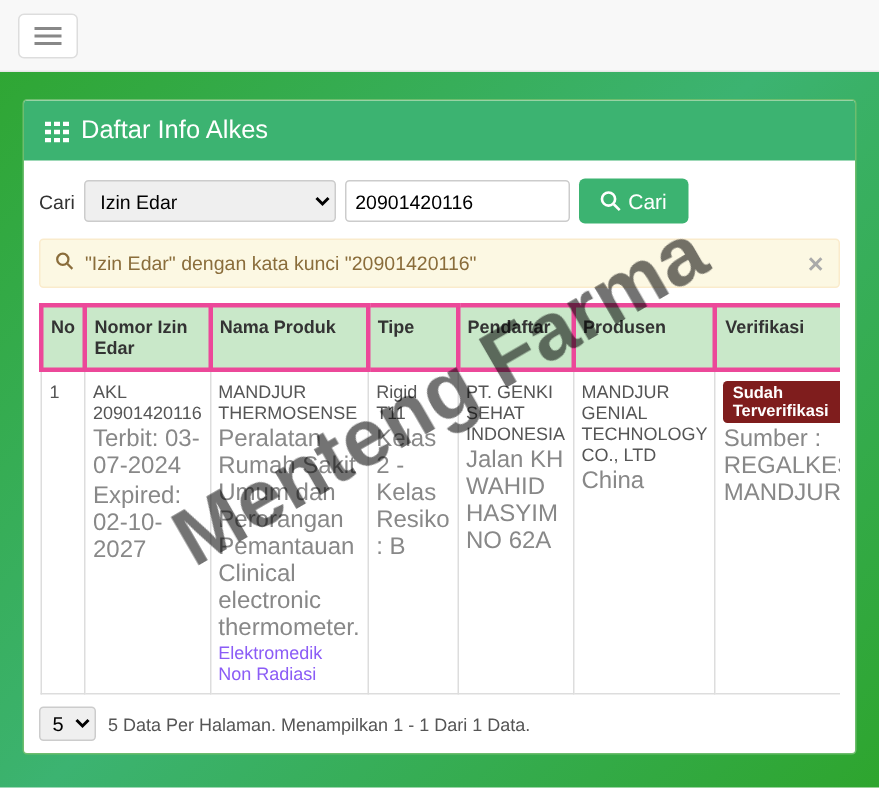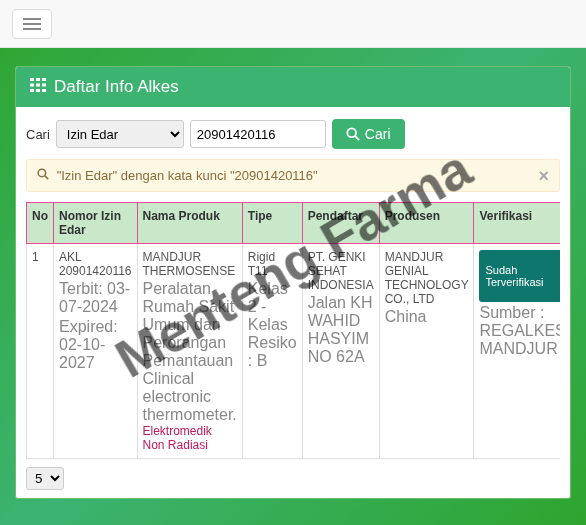--- a/index.html
+++ b/index.html
@@ -1,41 +1,41 @@
 <!DOCTYPE html>
 <html><head>
 <meta charset="utf-8">
 <style>
 * { box-sizing: border-box; margin: 0; padding: 0; }
 body { font-family: Arial, sans-serif; font-size: 13px; background: linear-gradient(135deg, #2ea52e 0%, #3cb371 50%, #2ea52e 100%); width: 586px; height: 525px; overflow: hidden; position: relative; }
 .topbar { background: #f8f8f8; border-bottom: 1px solid #e7e7e7; padding: 8px 12px; }
 .hamburger { display: inline-flex; flex-direction: column; gap: 3px; padding: 8px 10px; border: 1px solid #ddd; border-radius: 4px; cursor: pointer; background: #fff; }
 .hamburger span { width: 18px; height: 2px; background: #888; }
 .panel { margin: 18px 15px 10px; background: #fff; border: 1px solid #6ebd6e; border-radius: 3px; overflow: hidden; }
-.panel-header { background: #3cb371; color: #fff; padding: 10px 14px; display: flex; gap: 8px; font-size: 17px; }
+.panel-header { background: #3cb371; color: #fff; padding: 10px 14px; display: flex; align-items: center; gap: 8px; font-size: 17px; }
 .grid-icon { display: inline-block; width: 16px; height: 14px; }
 .grid-icon svg { width: 100%; height: 100%; }
 .panel-body { padding: 12px 10px 8px; }
 .search-row { display: flex; align-items: center; gap: 6px; justify-content: flex-start; margin-bottom: 10px; }
 .search-row label { font-size: 13px; color: #333; }
 .search-row select, .search-row input[type=text] { padding: 4px 6px; border: 1px solid #ccc; border-radius: 3px; font-size: 13px; height: 28px; }
-.search-row select { width: 128px; }
-.search-row input[type=text] { width: 136px; }
+.search-row select { width: 168px; }
+.search-row input[type=text] { width: 150px; }
 .btn-search { background: #3cb371; color: #fff; border: none; padding: 5px 14px; border-radius: 4px; display: flex; align-items: center; gap: 5px; cursor: pointer; font-size: 14px; height: 30px; }
 .btn-search svg { width: 14px; height: 14px; }
 .alert { background: #fcf8e3; border: 1px solid #faebcc; color: #8a6d3b; padding: 8px 30px 8px 10px; border-radius: 3px; position: relative; margin-bottom: 10px; font-size: 13px; }
 .alert .close { position: absolute; right: 10px; top: 6px; font-size: 18px; color: #aaa; cursor: pointer; font-weight: bold; }
 .alert .loupe { margin-right: 4px; }
 .table-wrap { overflow-x: auto; }
 table { width: 100%; border-collapse: collapse; font-size: 12px; }
-th { background: #c9e8c9; border: 1px solid #ec4899; padding: 6px 5px; text-align: left; color: #333; font-weight: bold; vertical-align: top; }
+th { background: #c9e8c9; border: 3px solid #ec4899; padding: 6px 5px; text-align: left; color: #333; font-weight: bold; vertical-align: top; }
 td { border: 1px solid #ddd; padding: 6px 5px; vertical-align: top; color: #555; }
 td .muted { color: #888; font-size: 16px; display: block; margin-top: 2px; }
-.link { color: #be185d; cursor: pointer; text-align: right; }
-.badge-verified { background: #0f766e; color: #fff; padding: 14px 6px; border-radius: 3px; font-size: 11px; font-weight: normal; display: inline-block; }
+.link { color: #8b5cf6; cursor: pointer; text-align: right; }
+.badge-verified { background: #7f1d1d; color: #fff; padding: 2px 6px; border-radius: 3px; font-size: 11px; font-weight: bold; display: inline-block; }
 .pagination { display: flex; align-items: center; gap: 8px; margin-top: 8px; font-size: 12px; color: #555; }
 .pagination select { padding: 2px 4px; border: 1px solid #ccc; border-radius: 3px; }
 .watermark { position: absolute; top: 50%; left: 50%; transform: translate(-50%,-50%) rotate(-30deg); font-size: 54px; font-weight: bold; color: rgba(0,0,0,0.55); pointer-events: none; white-space: nowrap; z-index: 10; }
 </style>
 </head>
 <body>
 
 <div class="topbar">
   <div class="hamburger">
     <span></span>
@@ -135,18 +135,19 @@
             </td>
           </tr>
         </tbody>
       </table>
     </div>
 
     <div class="pagination">
       <select>
         <option>5</option>
       </select>
+      <span>5 Data Per Halaman. Menampilkan 1 - 1 Dari 1 Data.</span>
     </div>
 
   </div>
 </div>
 
 <div class="watermark">Menteng Farma</div>
 
 </body></html>

